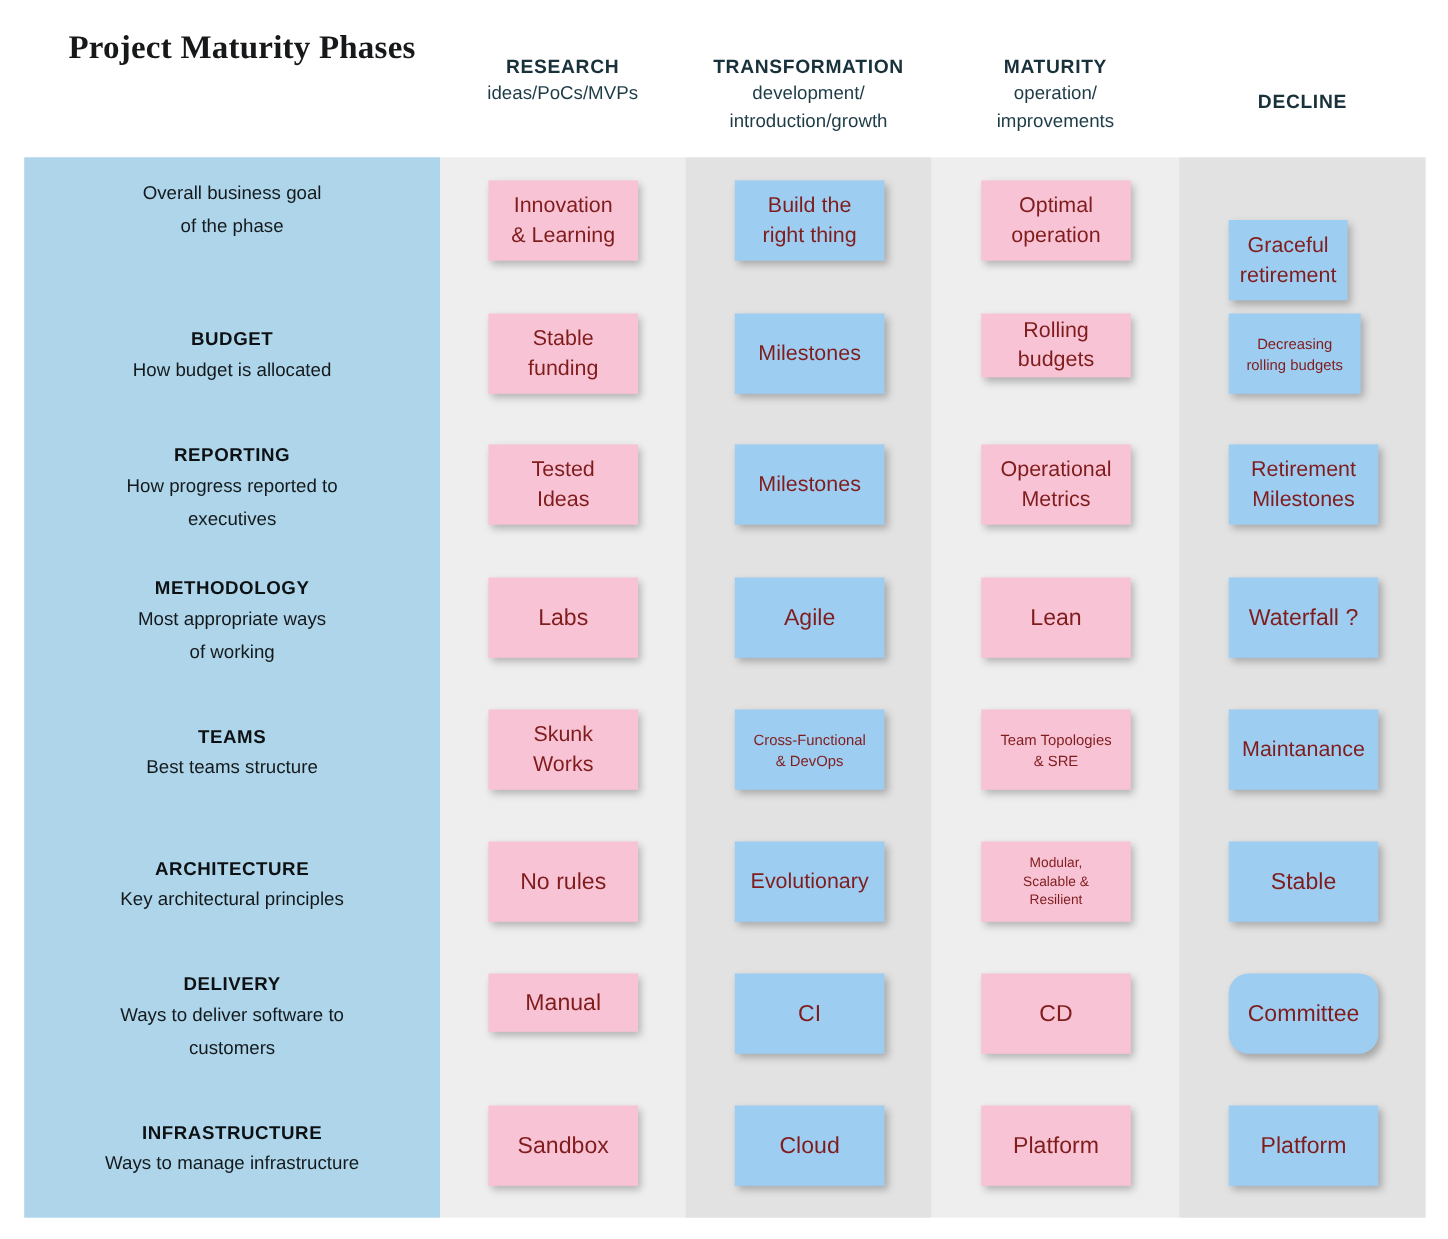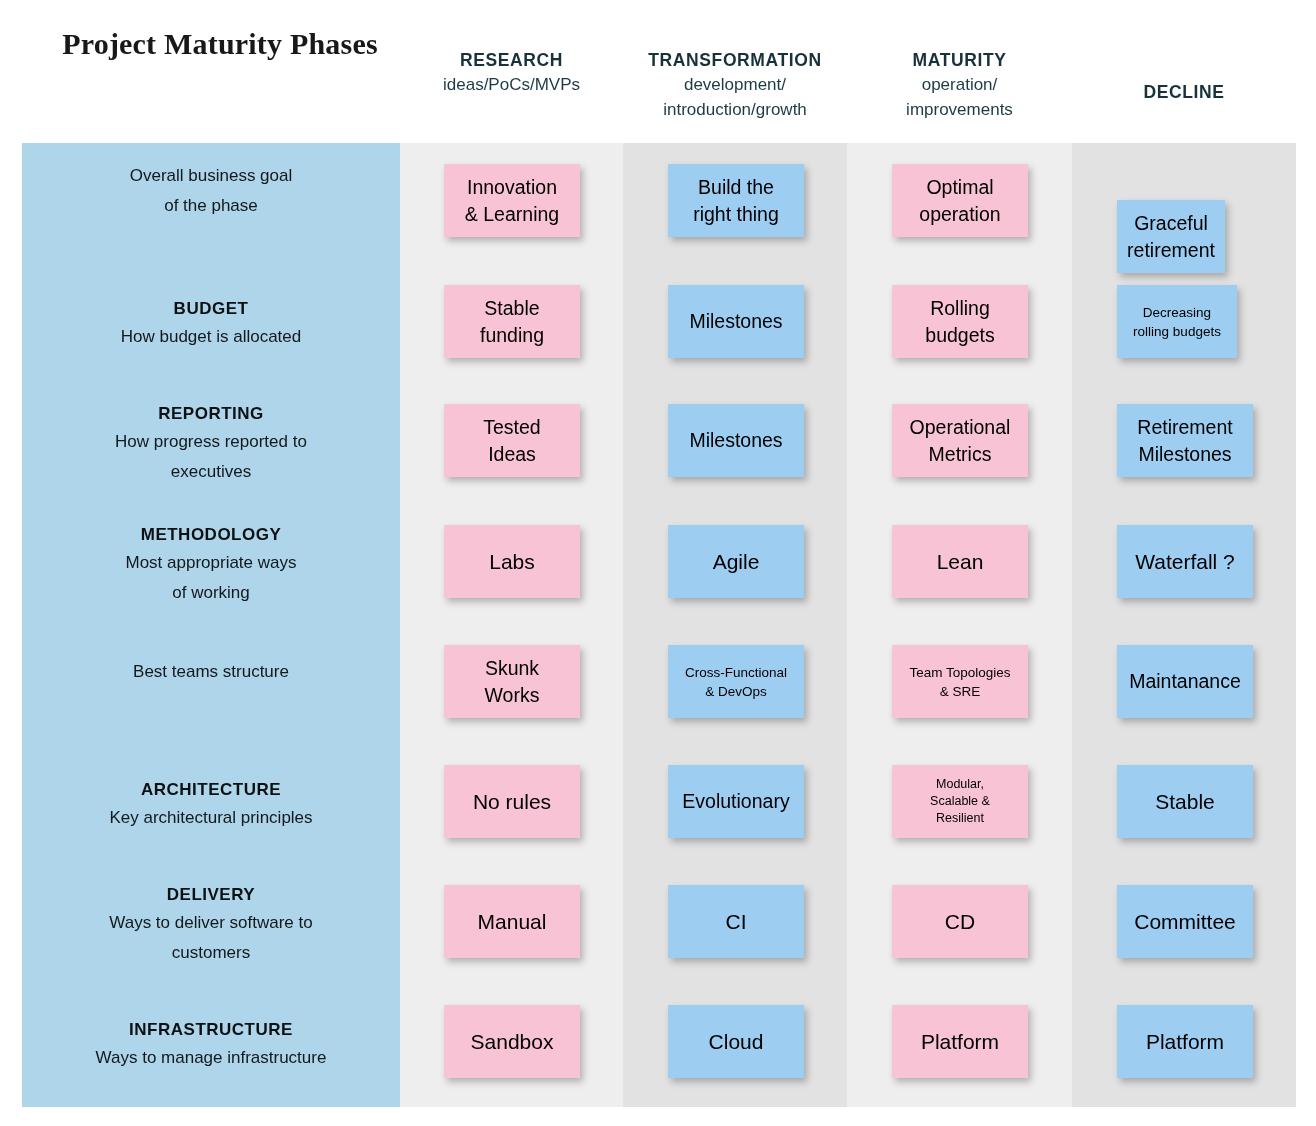--- a/index.html
+++ b/index.html
@@ -94,21 +94,21 @@
     white-space: pre-line;
   }
 
   
   .note {
     position: absolute;
     display: flex;
     align-items: center;
     justify-content: center;
     text-align: center;
-    color: #000000;
+    color: #7f1d1d;
     box-shadow: 3px 4px 7px rgba(0,0,0,0.26);
     white-space: pre-line;
     padding: 2px 4px;
   }
   .note.pink { background: #f9c3d6; }
   .note.blue { background: #9ecdf2; }
 
   .note.sz-lg  { font-size: 21px; line-height: 28px; }
   .note.sz-md  { font-size: 19.5px; line-height: 27px; }
   .note.sz-sm  { font-size: 13.5px; line-height: 19px; }
@@ -161,21 +161,21 @@
 operation</div>
       <div class="note blue sz-md" style="width: 108px; height: 73px; left: 1117px; top: 164px; margin-top: 36px;">Graceful
 retirement</div>
       <div class="row-label" style="top: 296px;">
         <div class="rl-title">BUDGET</div>
         <div class="rl-desc">How budget is allocated</div>
       </div>
       <div class="note pink sz-md" style="width: 136px; height: 73px; left: 444px; top: 285px;">Stable
 funding</div>
       <div class="note blue sz-md" style="width: 136px; height: 73px; left: 668px; top: 285px;">Milestones</div>
-      <div class="note pink sz-md" style="width: 136px; height: 73px; left: 892px; top: 285px;">Rolling
+      <div class="note pink sz-md" style="width: 136px; height: 58px; left: 892px; top: 285px;">Rolling
 budgets</div>
       <div class="note blue sz-sm" style="width: 120px; height: 73px; left: 1117px; top: 285px;">Decreasing
 rolling budgets</div>
       <div class="row-label" style="top: 401px;">
         <div class="rl-title">REPORTING</div>
         <div class="rl-desc">How progress reported to
 executives</div>
       </div>
       <div class="note pink sz-md" style="width: 136px; height: 73px; left: 444px; top: 404px;">Tested
 Ideas</div>
@@ -187,20 +187,21 @@
       <div class="row-label" style="top: 522px;">
         <div class="rl-title">METHODOLOGY</div>
         <div class="rl-desc">Most appropriate ways
 of working</div>
       </div>
       <div class="note pink sz-lg" style="width: 136px; height: 73px; left: 444px; top: 525px;">Labs</div>
       <div class="note blue sz-lg" style="width: 136px; height: 73px; left: 668px; top: 525px;">Agile</div>
       <div class="note pink sz-lg" style="width: 136px; height: 73px; left: 892px; top: 525px;">Lean</div>
       <div class="note blue sz-lg" style="width: 136px; height: 73px; left: 1117px; top: 525px;">Waterfall ?</div>
       <div class="row-label" style="top: 657px;">
+        <div class="rl-title">TEAMS</div>
         <div class="rl-desc">Best teams structure</div>
       </div>
       <div class="note pink sz-md" style="width: 136px; height: 73px; left: 444px; top: 645px;">Skunk
 Works</div>
       <div class="note blue sz-sm" style="width: 136px; height: 73px; left: 668px; top: 645px;">Cross-Functional
 &amp; DevOps</div>
       <div class="note pink sz-sm" style="width: 136px; height: 73px; left: 892px; top: 645px;">Team Topologies
 &amp; SRE</div>
       <div class="note blue sz-md" style="width: 136px; height: 73px; left: 1117px; top: 645px;">Maintanance</div>
       <div class="row-label" style="top: 777px;">
@@ -211,24 +212,24 @@
       <div class="note blue sz-md" style="width: 136px; height: 73px; left: 668px; top: 765px;">Evolutionary</div>
       <div class="note pink sz-xs" style="width: 136px; height: 73px; left: 892px; top: 765px;">Modular,
 Scalable &amp;
 Resilient</div>
       <div class="note blue sz-lg" style="width: 136px; height: 73px; left: 1117px; top: 765px;">Stable</div>
       <div class="row-label" style="top: 882px;">
         <div class="rl-title">DELIVERY</div>
         <div class="rl-desc">Ways to deliver software to
 customers</div>
       </div>
-      <div class="note pink sz-lg" style="width: 136px; height: 73px; left: 444px; top: 885px;">Manual</div>
+      <div class="note pink sz-lg" style="width: 136px; height: 53px; left: 444px; top: 885px;">Manual</div>
       <div class="note blue sz-lg" style="width: 136px; height: 73px; left: 668px; top: 885px;">CI</div>
       <div class="note pink sz-lg" style="width: 136px; height: 73px; left: 892px; top: 885px;">CD</div>
-      <div class="note blue sz-lg" style="width: 136px; height: 73px; left: 1117px; top: 885px;">Committee</div>
+      <div class="note blue sz-lg" style="width: 136px; height: 73px; left: 1117px; top: 885px; border-radius: 18px;">Committee</div>
       <div class="row-label" style="top: 1017px;">
         <div class="rl-title">INFRASTRUCTURE</div>
         <div class="rl-desc">Ways to manage infrastructure</div>
       </div>
       <div class="note pink sz-lg" style="width: 136px; height: 73px; left: 444px; top: 1005px;">Sandbox</div>
       <div class="note blue sz-lg" style="width: 136px; height: 73px; left: 668px; top: 1005px;">Cloud</div>
       <div class="note pink sz-lg" style="width: 136px; height: 73px; left: 892px; top: 1005px;">Platform</div>
       <div class="note blue sz-lg" style="width: 136px; height: 73px; left: 1117px; top: 1005px;">Platform</div>
     </div>
 

